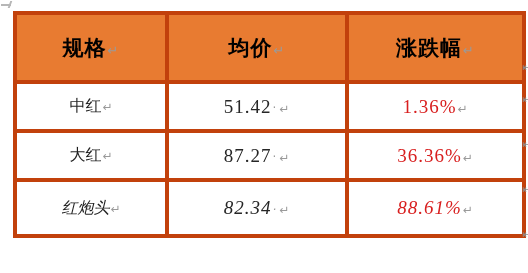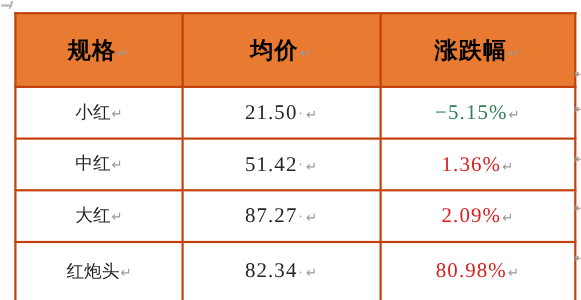--- a/index.html
+++ b/index.html
@@ -51,21 +51,21 @@
 
   table.price-table {
     border-collapse: collapse;
     table-layout: fixed;
     width: 509px;
     background: #ffffff;
   }
 
   table.price-table td,
   table.price-table th {
-    border: 2px solid #c2410c;
+    border: 4px solid #c2410c;
     text-align: center;
     vertical-align: middle;
     padding: 0;
     margin: 0;
   }
 
   
   col.c-spec  { width: 152px; }
   col.c-price { width: 180px; }
   col.c-chg   { width: 177px; }
@@ -82,20 +82,21 @@
   }
 
   
   tbody tr td {
     height: 45px;
     font-size: 17px;
     color: #1a1a1a;
   }
   tbody tr:last-child td {
     height: 52px;
+    font-style: italic;
   }
 
   td.spec-cell {
     font-family: "DejaVu Sans", "Liberation Sans", sans-serif;
     font-size: 16px;
     color: #1f1f1f;
   }
   td.price-cell {
     font-family: "Liberation Serif", "DejaVu Serif", serif;
     font-size: 19px;
@@ -181,60 +182,49 @@
           <span class="cell-inner"><span>均价</span><span class="pilcrow">↵</span></span>
         </th>
         <th>
           <span class="cell-inner"><span>涨跌幅</span><span class="pilcrow">↵</span></span>
         </th>
       </tr>
     </thead>
     <tbody>
       <tr>
         <td class="spec-cell">
-          <span class="cell-inner"><span>小红</span><span class="pilcrow">↵</span></span>
-        </td>
-        <td class="price-cell">
-          <span class="cell-inner"><span>21.50</span><span class="space-dot">·</span><span class="pilcrow">↵</span></span>
-        </td>
-        <td class="change-cell">
-          <span class="cell-inner chg-down"><span>−5.15%</span><span class="pilcrow">↵</span></span>
-        </td>
-      </tr>
-      <tr>
-        <td class="spec-cell">
           <span class="cell-inner"><span>中红</span><span class="pilcrow">↵</span></span>
         </td>
         <td class="price-cell">
           <span class="cell-inner"><span>51.42</span><span class="space-dot">·</span><span class="pilcrow">↵</span></span>
         </td>
         <td class="change-cell">
           <span class="cell-inner chg-up"><span>1.36%</span><span class="pilcrow">↵</span></span>
         </td>
       </tr>
       <tr>
         <td class="spec-cell">
           <span class="cell-inner"><span>大红</span><span class="pilcrow">↵</span></span>
         </td>
         <td class="price-cell">
           <span class="cell-inner"><span>87.27</span><span class="space-dot">·</span><span class="pilcrow">↵</span></span>
         </td>
         <td class="change-cell">
-          <span class="cell-inner chg-up"><span>2.09%</span><span class="pilcrow">↵</span></span>
+          <span class="cell-inner chg-up"><span>36.36%</span><span class="pilcrow">↵</span></span>
         </td>
       </tr>
       <tr>
         <td class="spec-cell">
           <span class="cell-inner"><span>红炮头</span><span class="pilcrow">↵</span></span>
         </td>
         <td class="price-cell">
           <span class="cell-inner"><span>82.34</span><span class="space-dot">·</span><span class="pilcrow">↵</span></span>
         </td>
         <td class="change-cell">
-          <span class="cell-inner chg-up"><span>80.98%</span><span class="pilcrow">↵</span></span>
+          <span class="cell-inner chg-up"><span>88.61%</span><span class="pilcrow">↵</span></span>
         </td>
       </tr>
     </tbody>
   </table>
 </div>
 
 <div class="row-end-marks">
   <div class="rem" style="top:52px">⇤</div>
   <div class="rem" style="top:84px">⇤</div>
   <div class="rem" style="top:129px">⇤</div>

